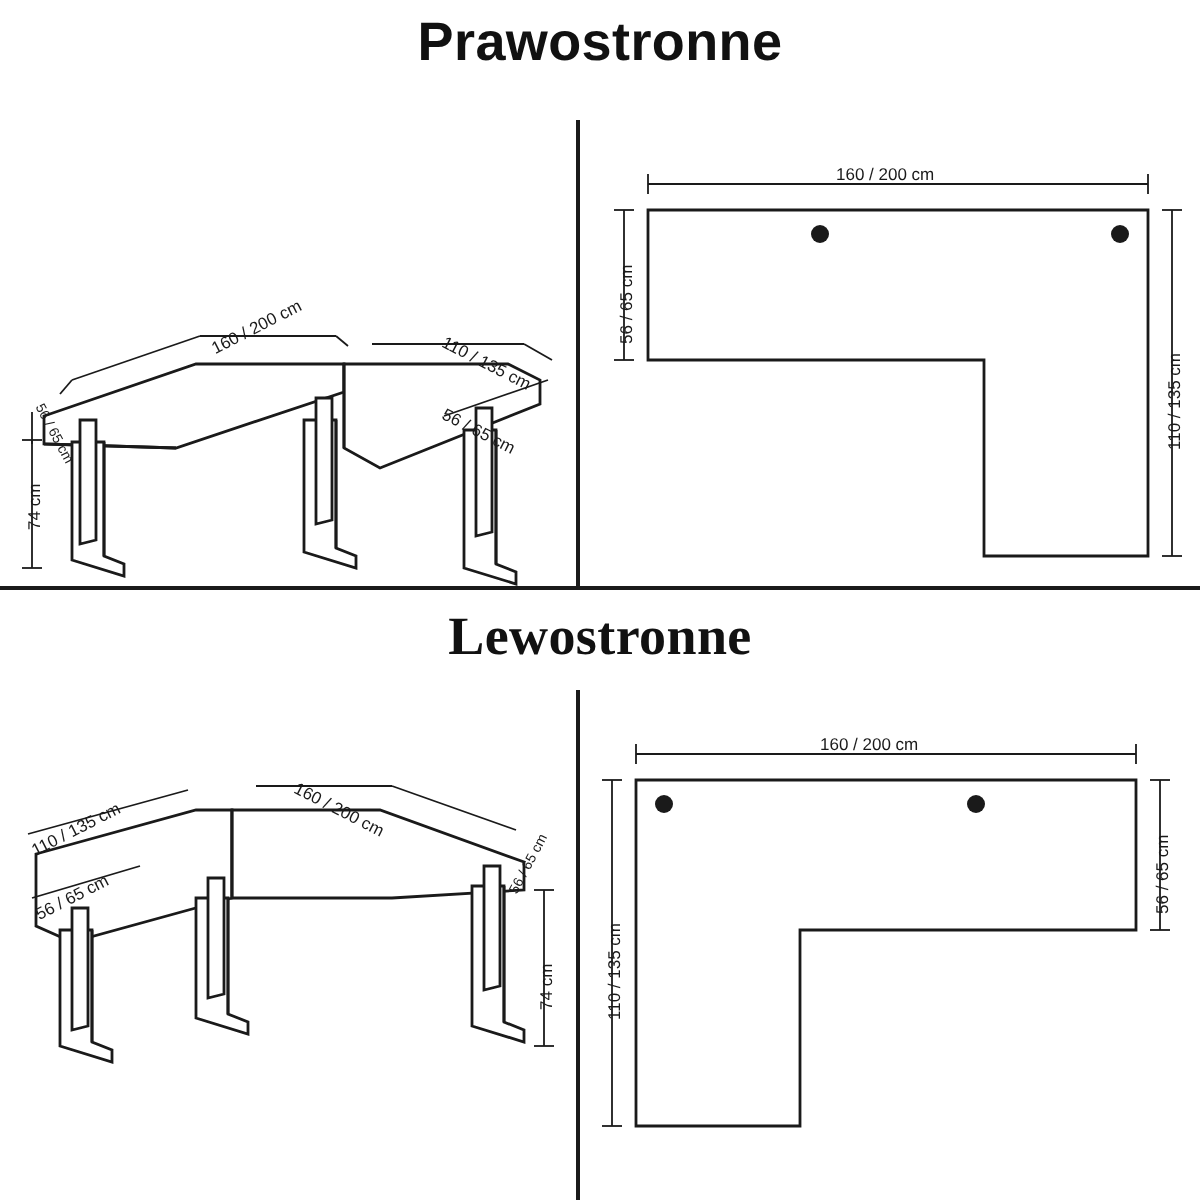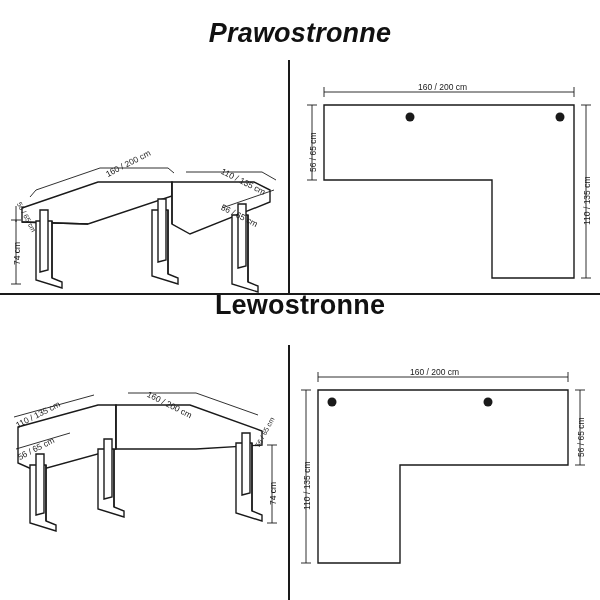--- a/index.html
+++ b/index.html
@@ -20,22 +20,22 @@
   }
   .title {
     position: absolute;
     width: 100%;
     text-align: center;
     font-weight: bold;
     font-size: 27px;
     letter-spacing: 0.2px;
     color: #111111;
   }
-  #title-top { top: 18px; font-style: italic; }
-  #title-bottom { top: 290px; }
+  #title-top { top: 6px; }
+  #title-bottom { top: 303px; font-family: Liberation Serif, serif; }
 
   .divider {
     position: absolute;
     background: #1a1a1a;
   }
   #divider-h {
     left: 0;
     top: 293px;
     width: 600px;
     height: 2px;

